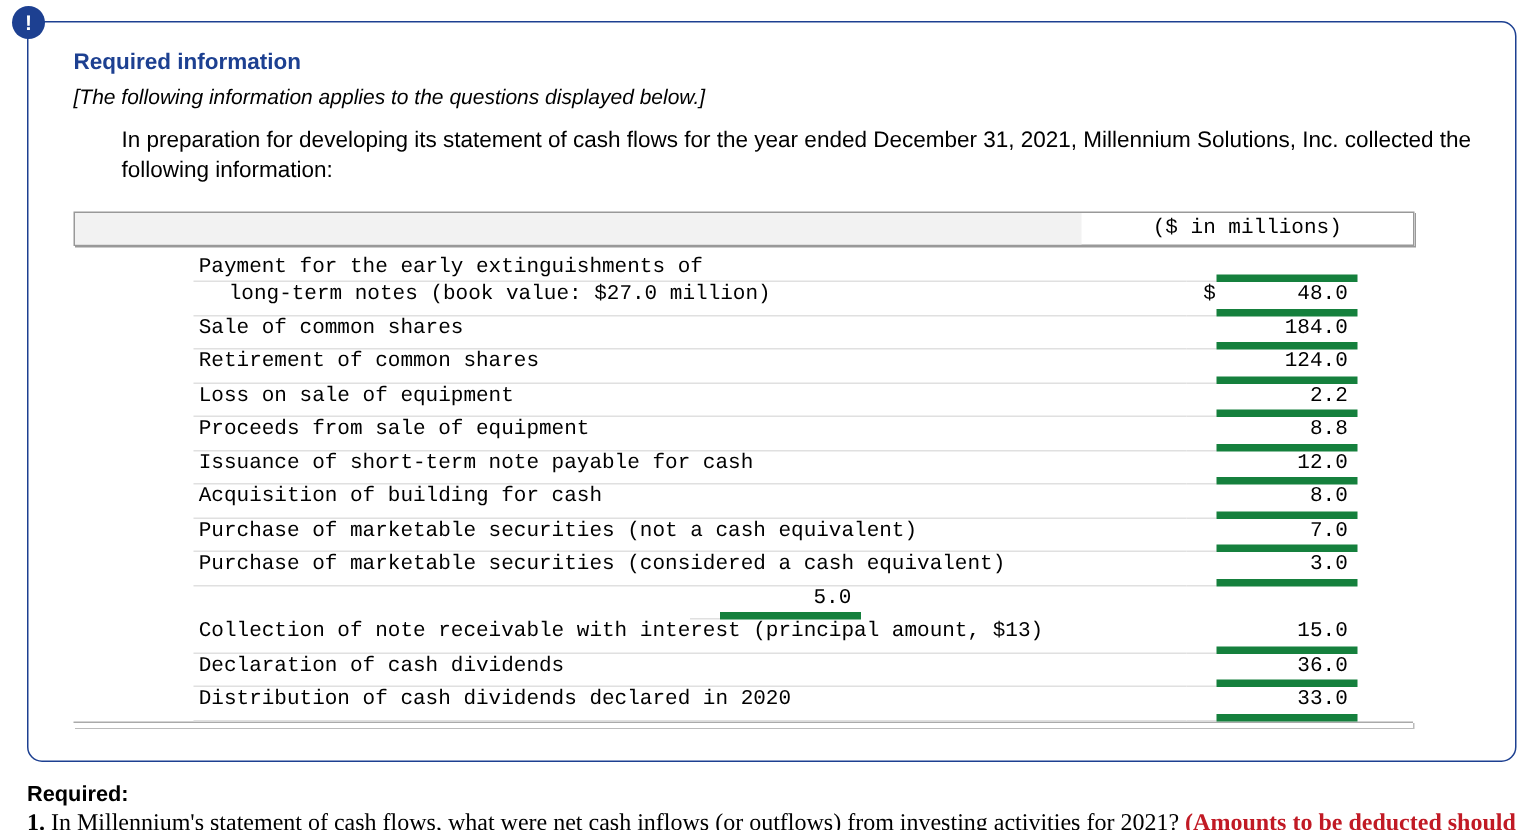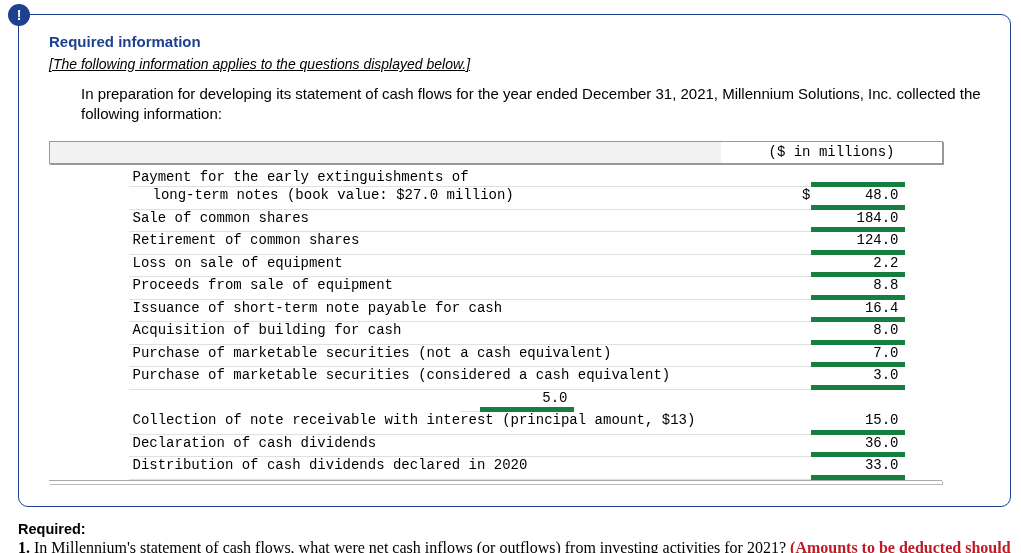--- a/index.html
+++ b/index.html
@@ -37,21 +37,20 @@
     .req-title {
       color: #1d4091;
       font-weight: bold;
       font-size: 15px;
       margin-bottom: 6px;
     }
     .italic-note {
       font-style: italic;
       font-size: 14px;
       margin-bottom: 12px;
-      text-decoration: underline;
     }
     .para {
       font-size: 15px;
       line-height: 1.35;
       margin-bottom: 16px;
       margin-left: 32px;
     }
     .data-wrap {
       position: relative;
       font-family: "Courier New", Courier, monospace;
@@ -181,21 +180,21 @@
           <div class="c-val">2.2</div>
         </div>
         <div class="row">
           <div class="c-label">Proceeds from sale of equipment</div>
           <div class="c-valprefix"></div>
           <div class="c-val">8.8</div>
         </div>
         <div class="row">
           <div class="c-label">Issuance of short-term note payable for cash</div>
           <div class="c-valprefix"></div>
-          <div class="c-val">16.4</div>
+          <div class="c-val">12.0</div>
         </div>
         <div class="row">
           <div class="c-label">Acquisition of building for cash</div>
           <div class="c-valprefix"></div>
           <div class="c-val">8.0</div>
         </div>
         <div class="row">
           <div class="c-label">Purchase of marketable securities (not a cash equivalent)</div>
           <div class="c-valprefix"></div>
           <div class="c-val">7.0</div>

